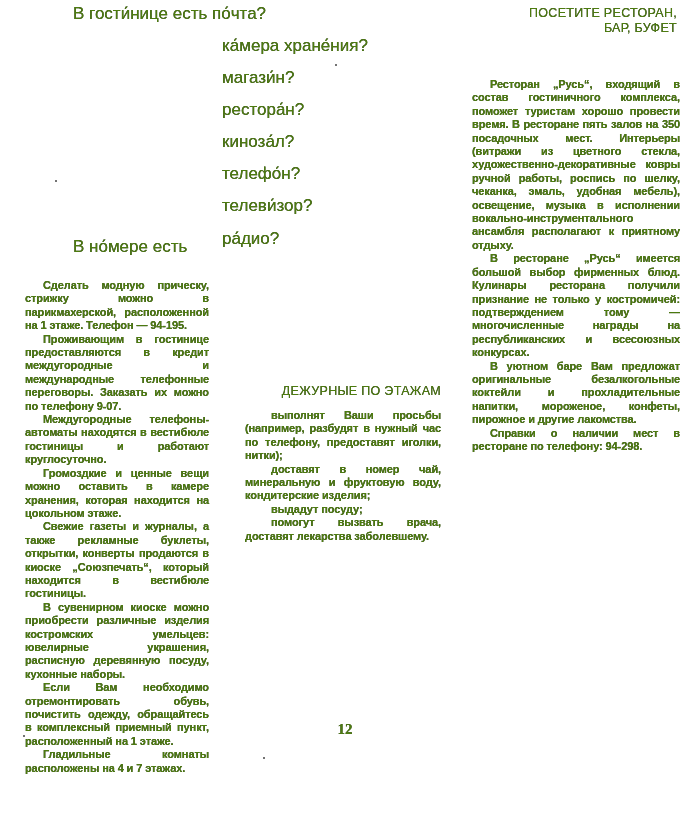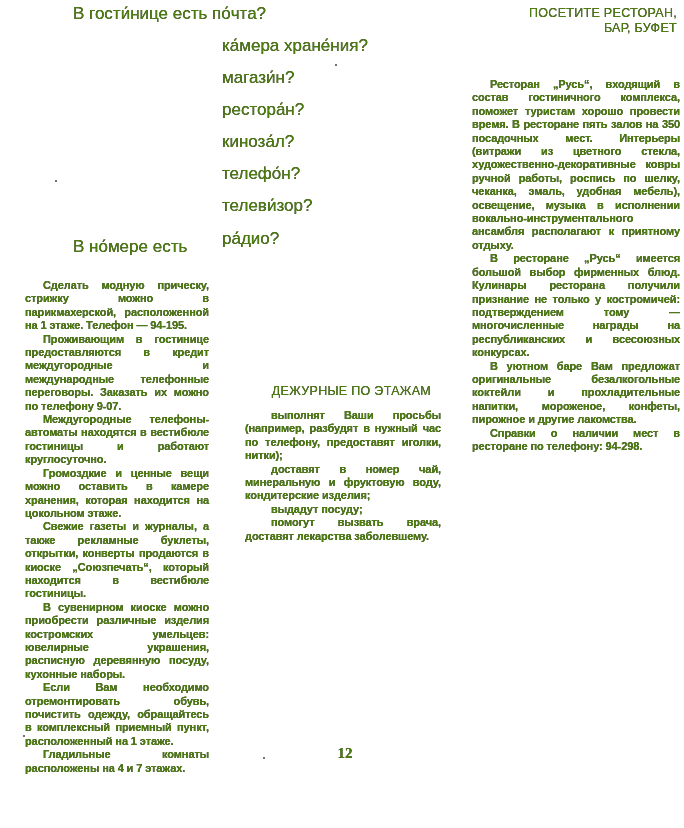--- a/index.html
+++ b/index.html
@@ -72,21 +72,21 @@
   }
   .services-body {
     position: absolute;
     left: 25px;
     top: 244px;
     width: 184px;
     margin-top: 35px;
   }
   
   .middle-heading {
-    left: 235px;
+    left: 245px;
     top: 384px;
     width: 196px;
     font-size: 12.5px;
   }
   .middle-body {
     position: absolute;
     left: 245px;
     top: 409px;
     width: 196px;
   }
@@ -108,21 +108,20 @@
   
   .page-number {
     position: absolute;
     left: 320px;
     top: 721px;
     width: 50px;
     text-align: center;
     font-family: "Liberation Serif", serif;
     font-weight: bold;
     font-size: 15px;
-    margin-top: 24px;
   }
   
   .speck {
     position: absolute;
     background: #444;
     border-radius: 50%;
   }
 </style>
 </head>
 <body>

